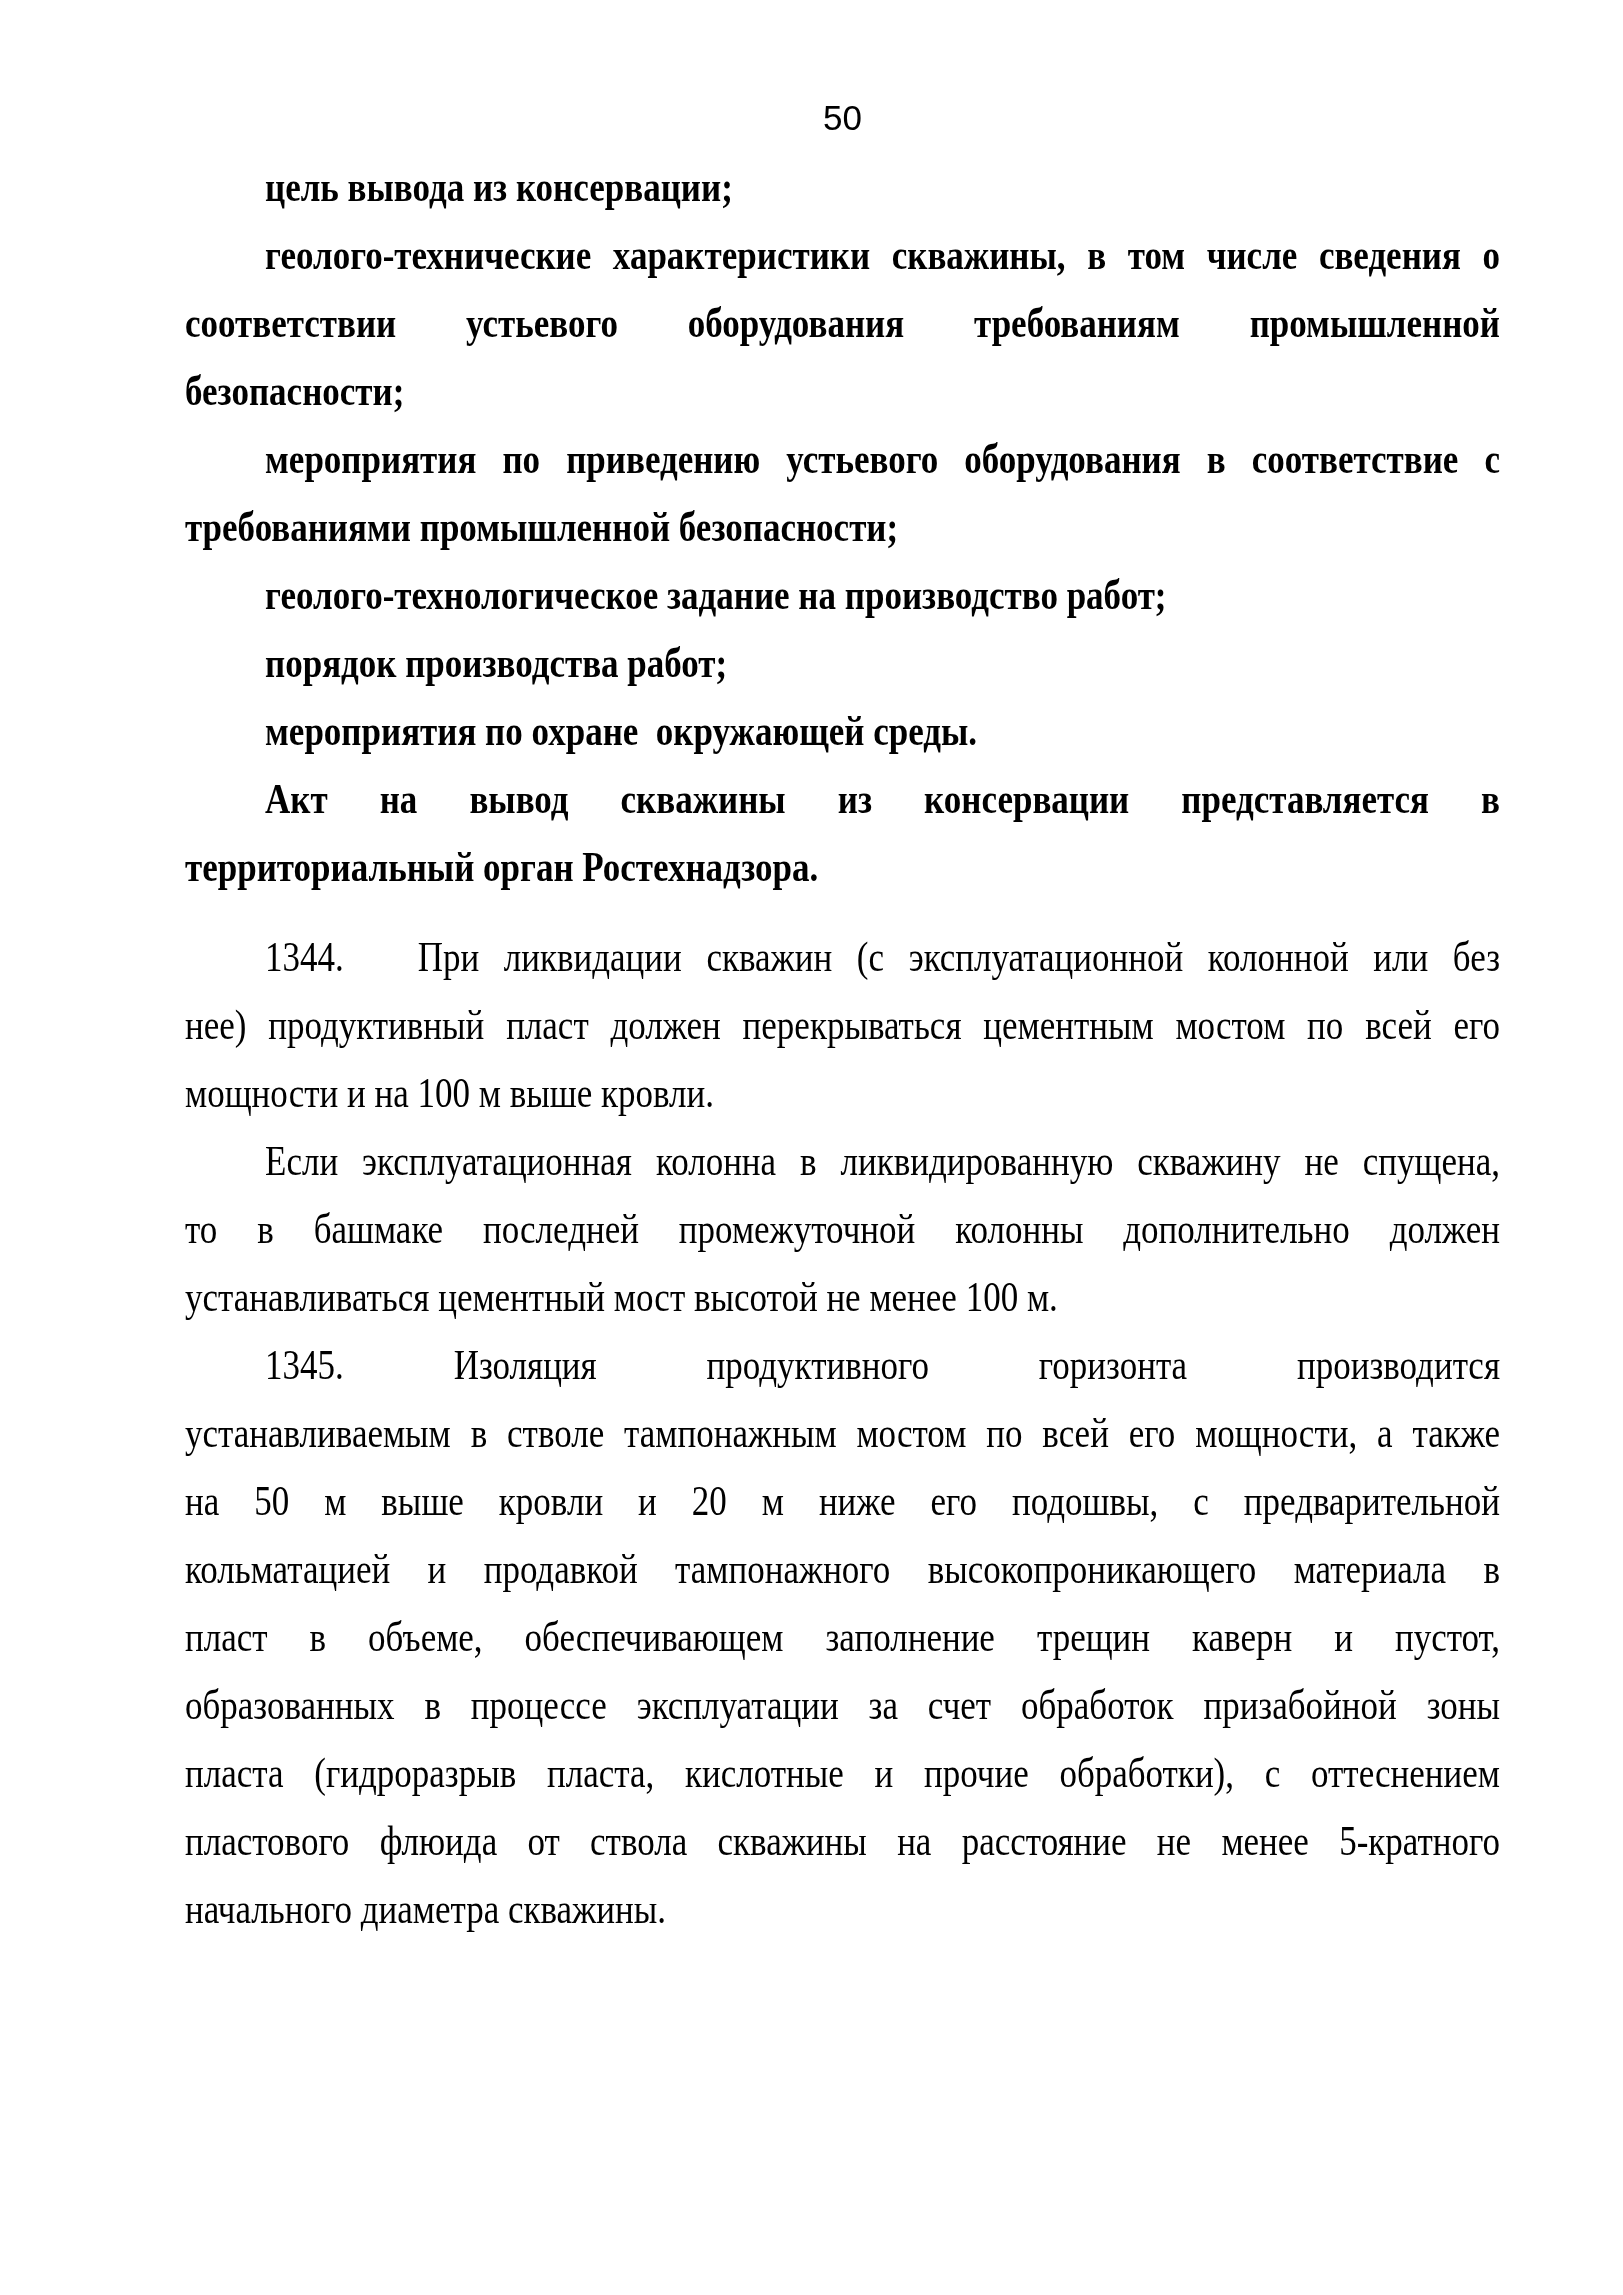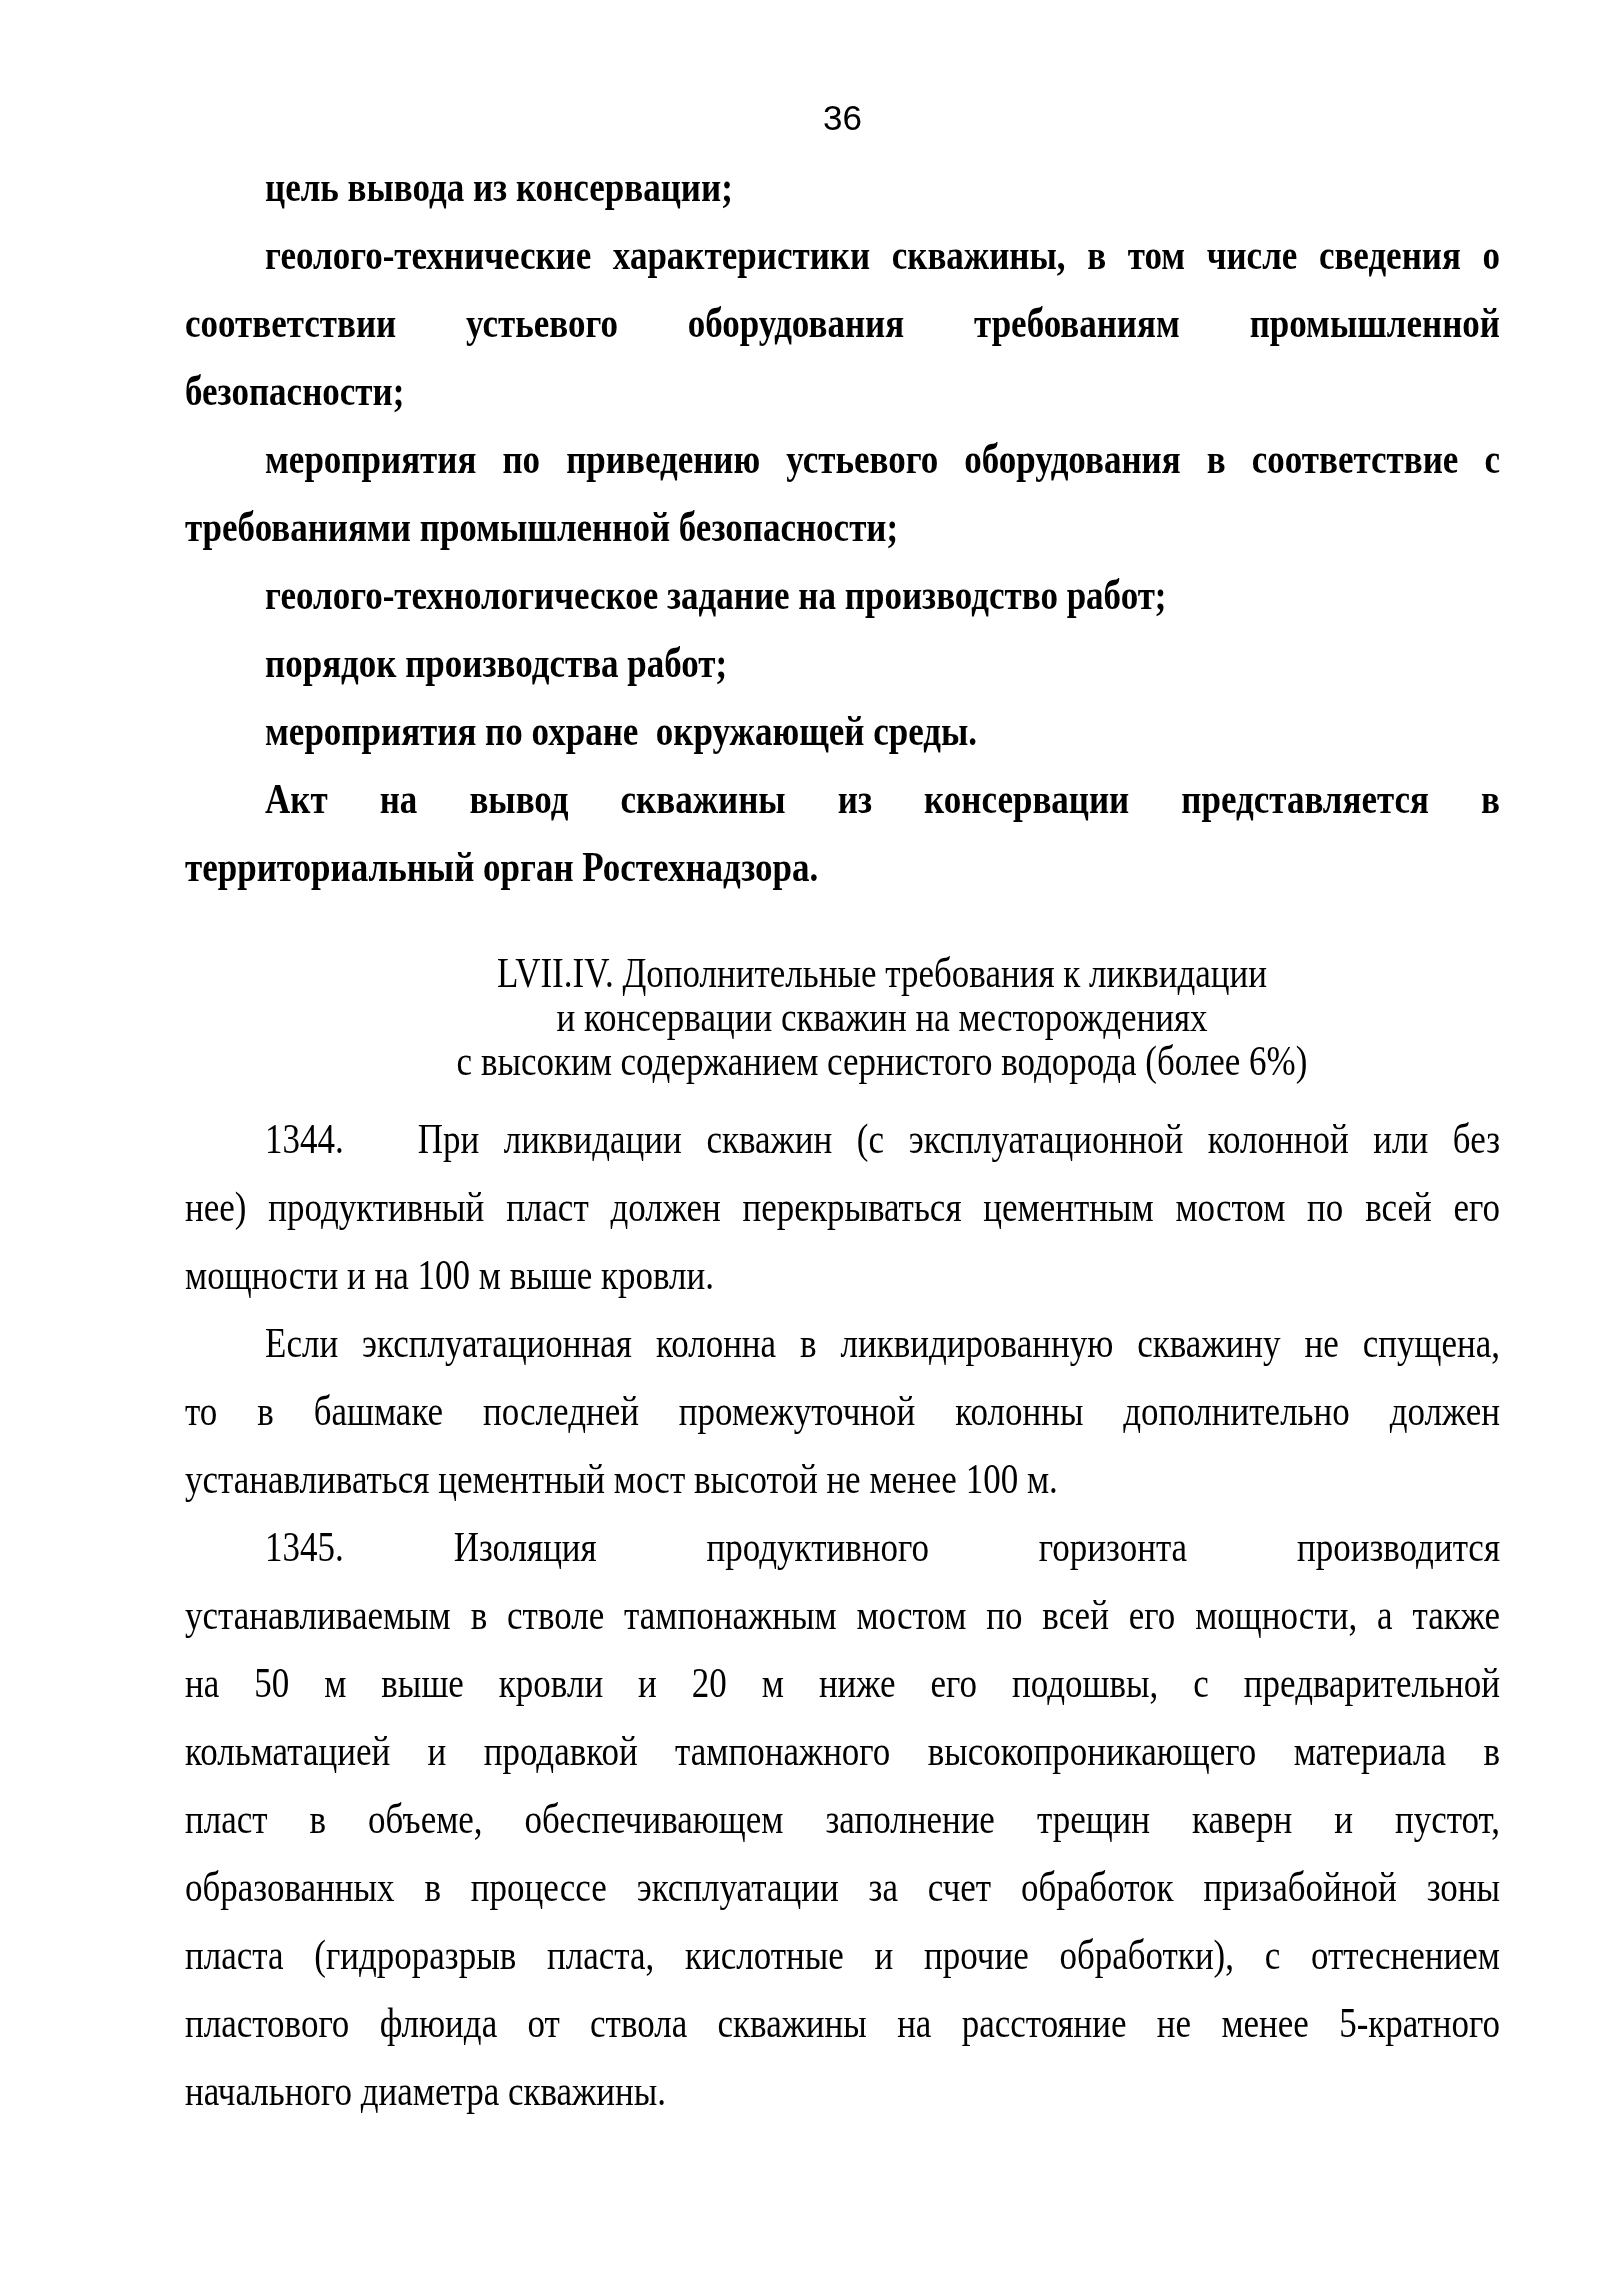--- a/index.html
+++ b/index.html
@@ -52,41 +52,36 @@
     transform: scaleY(1.2);
   }
   .section { margin-top: 21.6px; }
 </style>
 </head>
 <body>
 
 <div class="page">
   <div class="content">
 
-    <div class="pageno">36</div>
+    <div class="pageno">50</div>
 
     <div class="intro">
       <div class="l ind">цель вывода из консервации;</div>
       <div class="l ind just">геолого-технические характеристики скважины, в том числе сведения о</div>
       <div class="l just">соответствии устьевого оборудования требованиям промышленной</div>
       <div class="l">безопасности;</div>
       <div class="l ind just">мероприятия по приведению устьевого оборудования в соответствие с</div>
       <div class="l">требованиями промышленной безопасности;</div>
       <div class="l ind">геолого-технологическое задание на производство работ;</div>
       <div class="l ind">порядок производства работ;</div>
       <div class="l ind">мероприятия по охране&nbsp; окружающей среды.</div>
       <div class="l ind just">Акт на вывод скважины из консервации представляется в</div>
       <div class="l">территориальный орган Ростехнадзора.</div>
     </div>
 
-    <div class="heading-block">
-      <div class="head">LVII.IV. Дополнительные требования к ликвидации</div>
-      <div class="head">и консервации скважин на месторождениях</div>
-      <div class="head">с высоким содержанием сернистого водорода (более 6%)</div>
-    </div>
 
     <div class="section">
       <div class="l ind just">1344.&nbsp;&nbsp; При ликвидации скважин (с эксплуатационной колонной или без</div>
       <div class="l just">нее) продуктивный пласт должен перекрываться цементным мостом по всей его</div>
       <div class="l">мощности и на 100 м выше кровли.</div>
       <div class="l ind just">Если эксплуатационная колонна в ликвидированную скважину не спущена,</div>
       <div class="l just">то в башмаке последней промежуточной колонны дополнительно должен</div>
       <div class="l">устанавливаться цементный мост высотой не менее 100 м.</div>
       <div class="l ind just">1345. Изоляция продуктивного горизонта производится</div>
       <div class="l just">устанавливаемым в стволе тампонажным мостом по всей его мощности, а также</div>

